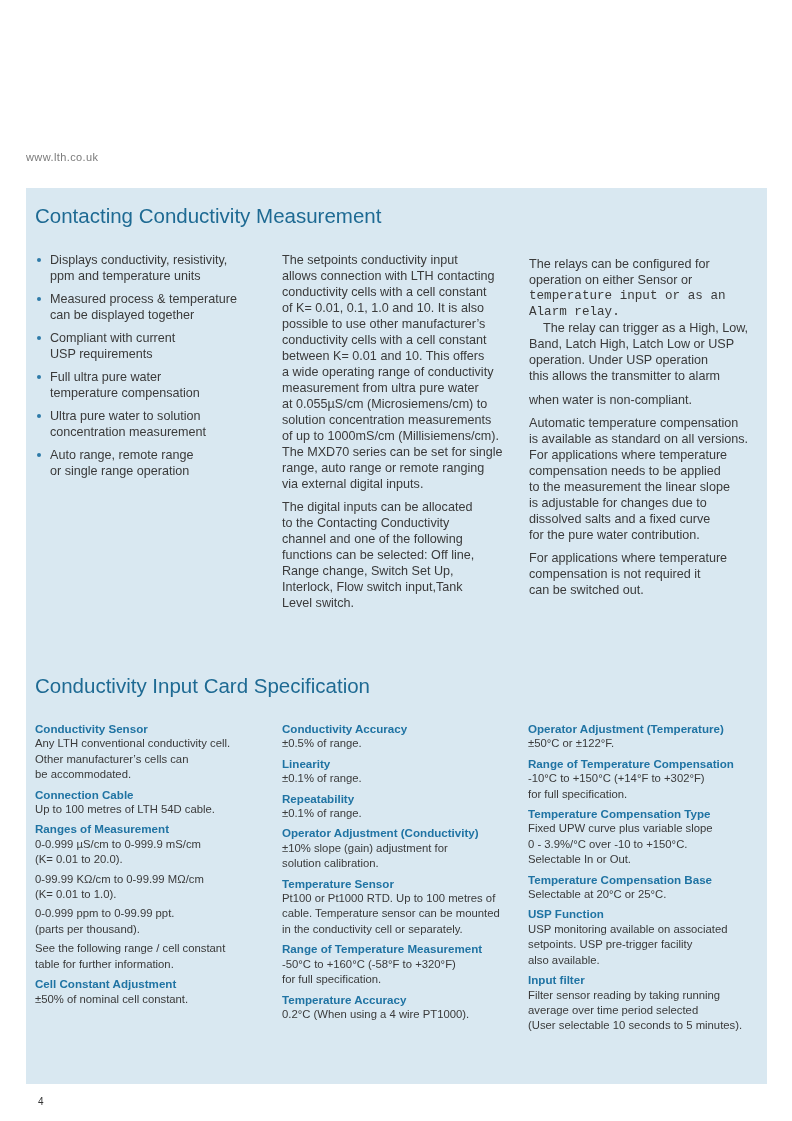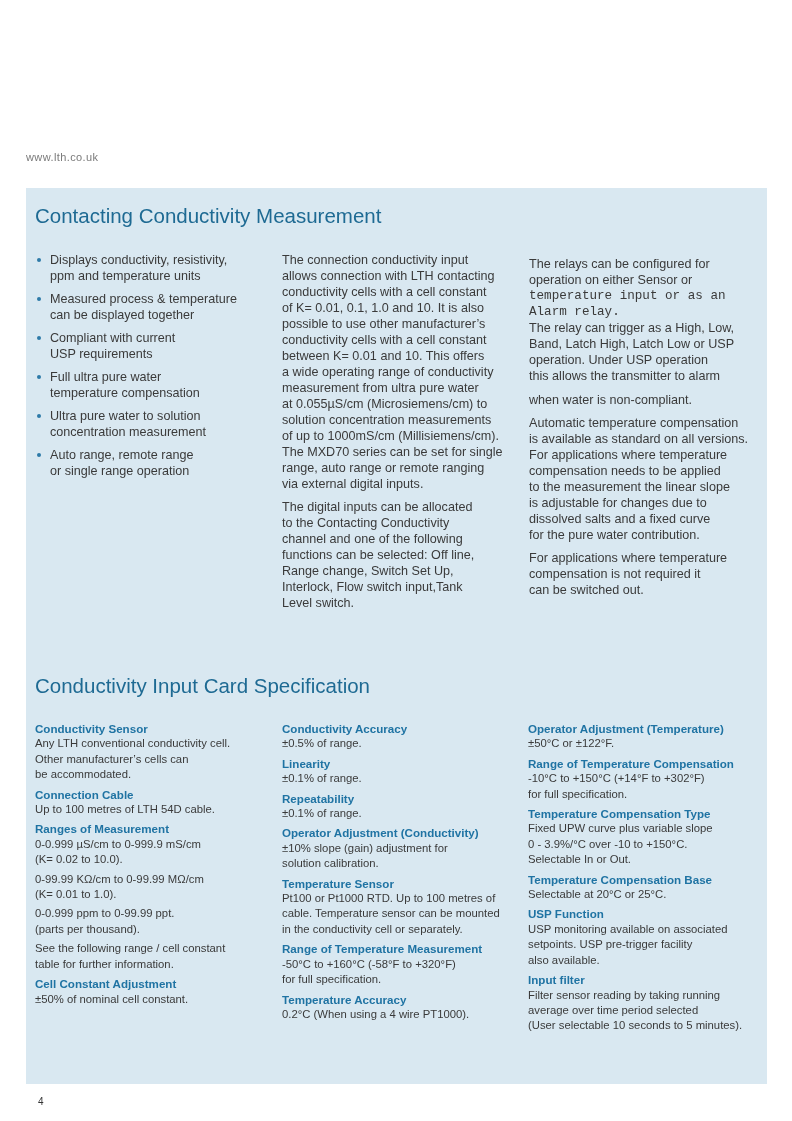--- a/index.html
+++ b/index.html
@@ -66,21 +66,21 @@
       </li>
       <li>
         <span class="dot"></span>
         <span style="display: block;">Auto range, remote range</span>
         <span style="display: block;">or single range operation</span>
       </li>
     </ul>
 </div>
 <div class="col c2" id="col2">
     <div class="para">
-      <span style="display: block;">The connection conductivity input</span>
+      <span style="display: block;">The setpoints conductivity input</span>
       <span style="display: block;">allows connection with LTH contacting</span>
       <span style="display: block;">conductivity cells with a cell constant</span>
       <span style="display: block;">of K= 0.01, 0.1, 1.0 and 10. It is also</span>
       <span style="display: block;">possible to use other manufacturer’s</span>
       <span style="display: block;">conductivity cells with a cell constant</span>
       <span style="display: block;">between K= 0.01 and 10. This offers</span>
       <span style="display: block;">a wide operating range of conductivity</span>
       <span style="display: block;">measurement from ultra pure water</span>
       <span style="display: block;">at 0.055µS/cm (Microsiemens/cm) to</span>
       <span style="display: block;">solution concentration measurements</span>
@@ -97,21 +97,21 @@
       <span style="display: block;">Range change, Switch Set Up,</span>
       <span style="display: block;">Interlock, Flow switch input,Tank</span>
       <span style="display: block;">Level switch.</span>
     </div>
   </div>
 <div class="col c3" id="col3">
     <div class="para">
       <span style="display: block;">The relays can be configured for</span>
       <span style="display: block;">operation on either Sensor or</span>
       <span style="display: block; font-family: Liberation Mono, monospace;">temperature input or as an Alarm relay.</span>
-      <span style="display: block;">The relay can trigger as a High, Low,</span>
+      <span style="display: block; margin-left: 14px;">The relay can trigger as a High, Low,</span>
       <span style="display: block;">Band, Latch High, Latch Low or USP</span>
       <span style="display: block;">operation. Under USP operation</span>
       <span style="display: block;">this allows the transmitter to alarm</span>
       <span style="display: block; margin-top: 8px;">when water is non-compliant.</span>
     </div>
     <div class="para">
       <span style="display: block;">Automatic temperature compensation</span>
       <span style="display: block;">is available as standard on all versions.</span>
       <span style="display: block;">For applications where temperature</span>
       <span style="display: block;">compensation needs to be applied</span>
@@ -141,21 +141,21 @@
     <div class="item">
       <div class="lbl">Connection Cable</div>
       <div>
         <span class="line">Up to 100 metres of LTH 54D cable.</span>
       </div>
     </div>
     <div class="item">
       <div class="lbl">Ranges of Measurement</div>
       <div>
         <span class="line">0-0.999 µS/cm to 0-999.9 mS/cm</span>
-        <span class="line">(K= 0.02 to 10.0).</span>
+        <span class="line">(K= 0.01 to 20.0).</span>
       </div>
       <div class="sub">
         <span class="line">0-99.99 KΩ/cm to 0-99.99 MΩ/cm</span>
         <span class="line">(K= 0.01 to 1.0).</span>
       </div>
       <div class="sub">
         <span class="line">0-0.999 ppm to 0-99.99 ppt.</span>
         <span class="line">(parts per thousand).</span>
       </div>
       <div class="sub">

